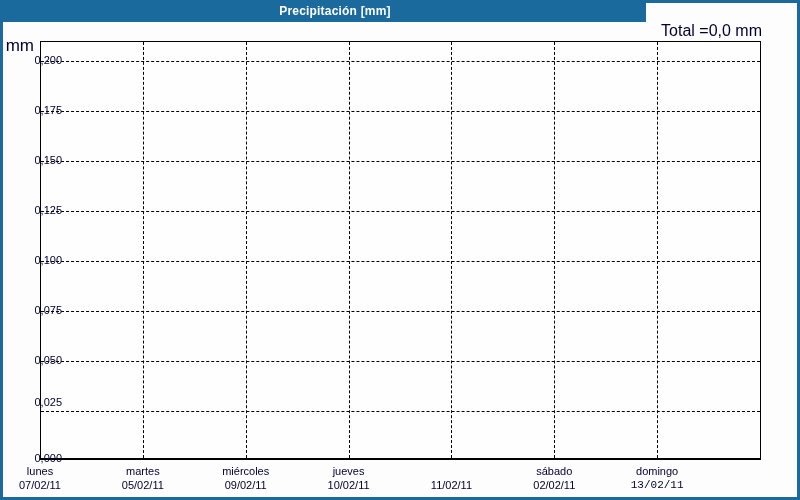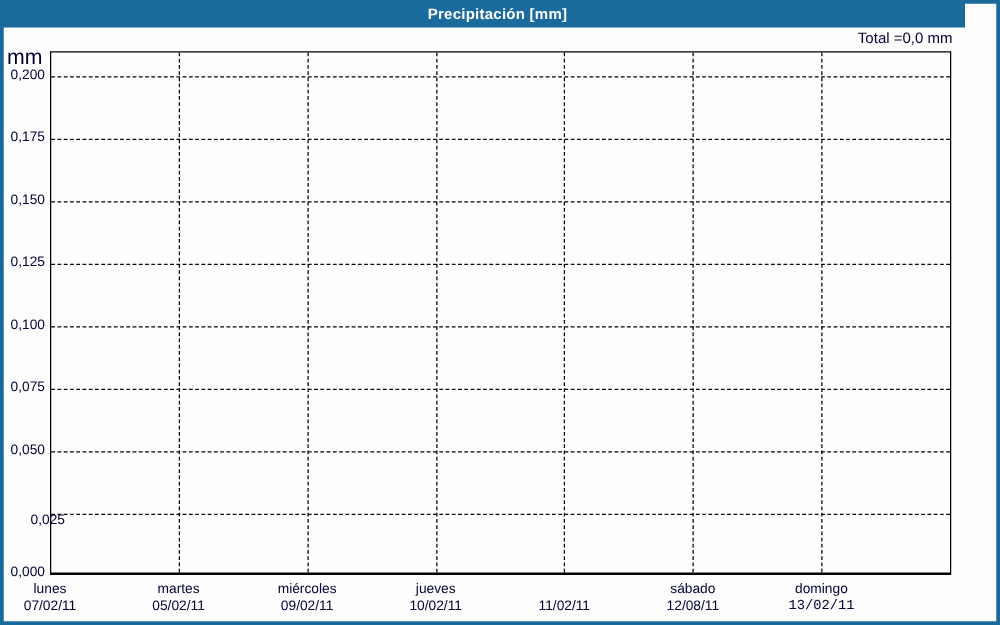--- a/index.html
+++ b/index.html
@@ -8,49 +8,49 @@
     position:relative; width:800px; height:500px;
     background:#fdfdfd; overflow:hidden;
     font-family:"Liberation Sans", sans-serif;
     color:#000033;
   }
   .frame {
     position:absolute; inset:0; border:3px solid #1a6a9e;
     pointer-events:none; z-index:6;
   }
   .titlebar {
-    position:absolute; top:0; left:0; width:772px; height:22px;
+    position:absolute; top:0; left:0; width:646px; height:22px;
     background:#1a6a9e; color:#ffffff; font-weight:bold; font-size:12px;
     line-height:22px; text-align:center; letter-spacing:0.2px;
     padding-left:24px; box-sizing:border-box; z-index:7;
   }
   .total-label {
     position:absolute; top:24px; right:38px;
-    font-size:12px; line-height:13px; white-space:nowrap;
+    font-size:16px; line-height:13px; white-space:nowrap;
   }
   .unit-label {
     position:absolute; top:39px; left:0; width:34px;
     text-align:right; font-size:17px; line-height:13px;
   }
   .plot {
     position:absolute; left:40px; top:41px; width:721px; height:419px;
     box-sizing:border-box; background:#fefefe;
     border:1px solid #000000; border-bottom-width:2px;
   }
   .hgrid {
     position:absolute; left:0; width:719px; height:0;
     border-top:1px dashed #000000;
   }
   .vgrid {
     position:absolute; top:0; height:416px; width:0;
     border-left:1px dashed #000000;
   }
   .ytick {
     position:absolute; left:0; width:36px; text-align:right;
-    font-size:11px; line-height:13px; white-space:nowrap;
+    font-size:11px; line-height:13px; white-space:nowrap;padding-left:26px;
   }
   .xday, .xdate {
     position:absolute; width:92px; text-align:center;
     font-size:11px; line-height:13px; white-space:nowrap;
   }
 </style>
 </head>
 <body>
 
 <div class="app" style="background: rgb(253, 253, 253); color: rgb(0, 0, 51);">
@@ -79,29 +79,29 @@
     </div>
 
   <div class="frame" style="border-color: rgb(26, 106, 158);"></div>
 <div class="ytick" style="top: 54px;">0,200</div>
     <div class="ytick" style="top: 104px;">0,175</div>
     <div class="ytick" style="top: 154px;">0,150</div>
     <div class="ytick" style="top: 204px;">0,125</div>
     <div class="ytick" style="top: 254px; text-align: right;">0,100</div>
     <div class="ytick" style="top: 304px;">0,075</div>
     <div class="ytick" style="top: 354px;">0,050</div>
-    <div class="ytick" style="top: 410px; margin-left: 16px;">0,025</div>
+    <div class="ytick" style="top: 396px;">0,025</div>
     <div class="ytick" style="top: 452px;">0,000</div>
     <div class="xday" style="left: -6px; top: 465px;">lunes</div>
     <div class="xdate" style="left: -6px; top: 479px;">07/02/11</div>
     <div class="xday" style="left: 96.8571px; top: 465px;">martes</div>
     <div class="xdate" style="left: 96.8571px; top: 479px;">05/02/11</div>
     <div class="xday" style="left: 199.714px; top: 465px;">miércoles</div>
     <div class="xdate" style="left: 199.714px; top: 479px;">09/02/11</div>
     <div class="xday" style="left: 302.571px; top: 465px;">jueves</div>
     <div class="xdate" style="left: 302.571px; top: 479px;">10/02/11</div>
     <div class="xday" style="left: 405.429px; top: 465px; margin-top: 35px;">viernes</div>
     <div class="xdate" style="left: 405.429px; top: 479px;">11/02/11</div>
     <div class="xday" style="left: 508.286px; top: 465px;">sábado</div>
-    <div class="xdate" style="left: 508.286px; top: 479px;">12/08/11</div>
+    <div class="xdate" style="left: 508.286px; top: 479px;">02/02/11</div>
     <div class="xday" style="left: 611.143px; top: 465px;">domingo</div>
     <div class="xdate" style="left: 611.143px; top: 479px; font-family: Liberation Mono, monospace;">13/02/11</div>
   </div>
 
 </body></html>

